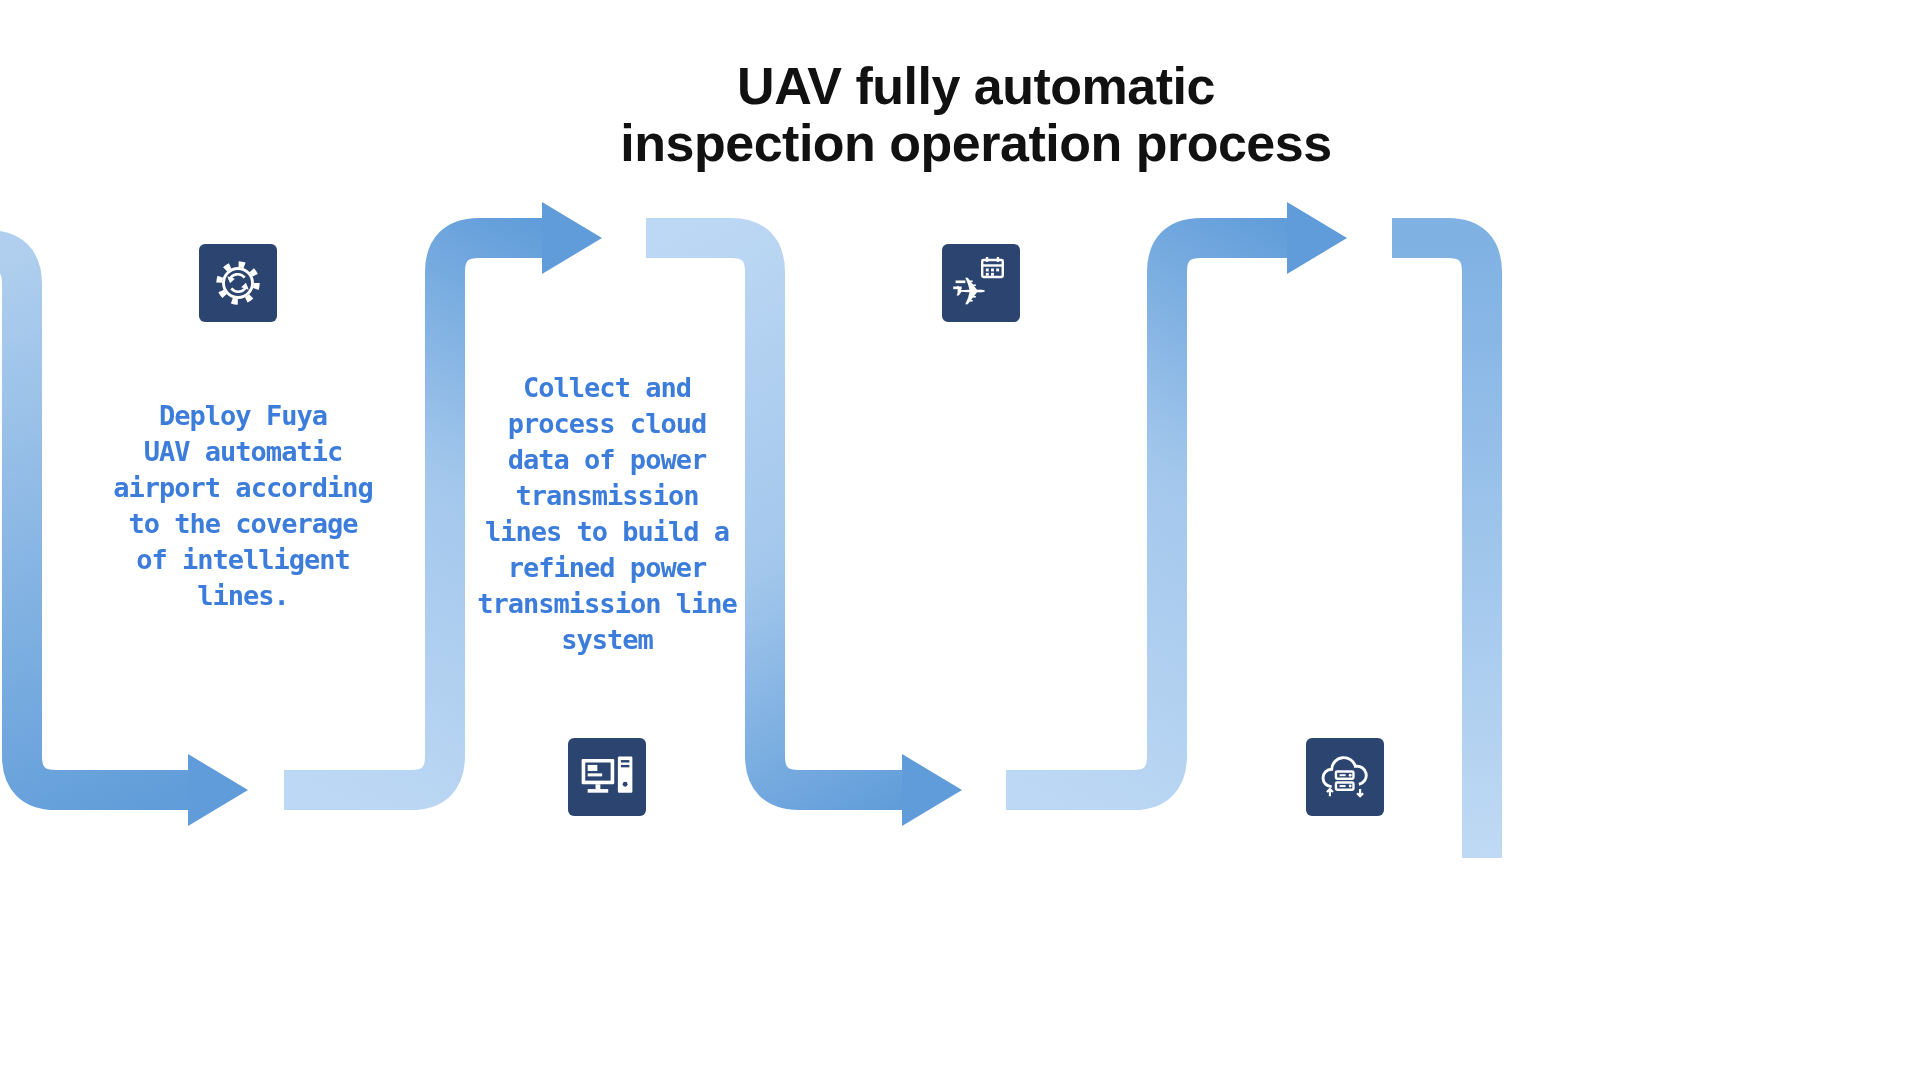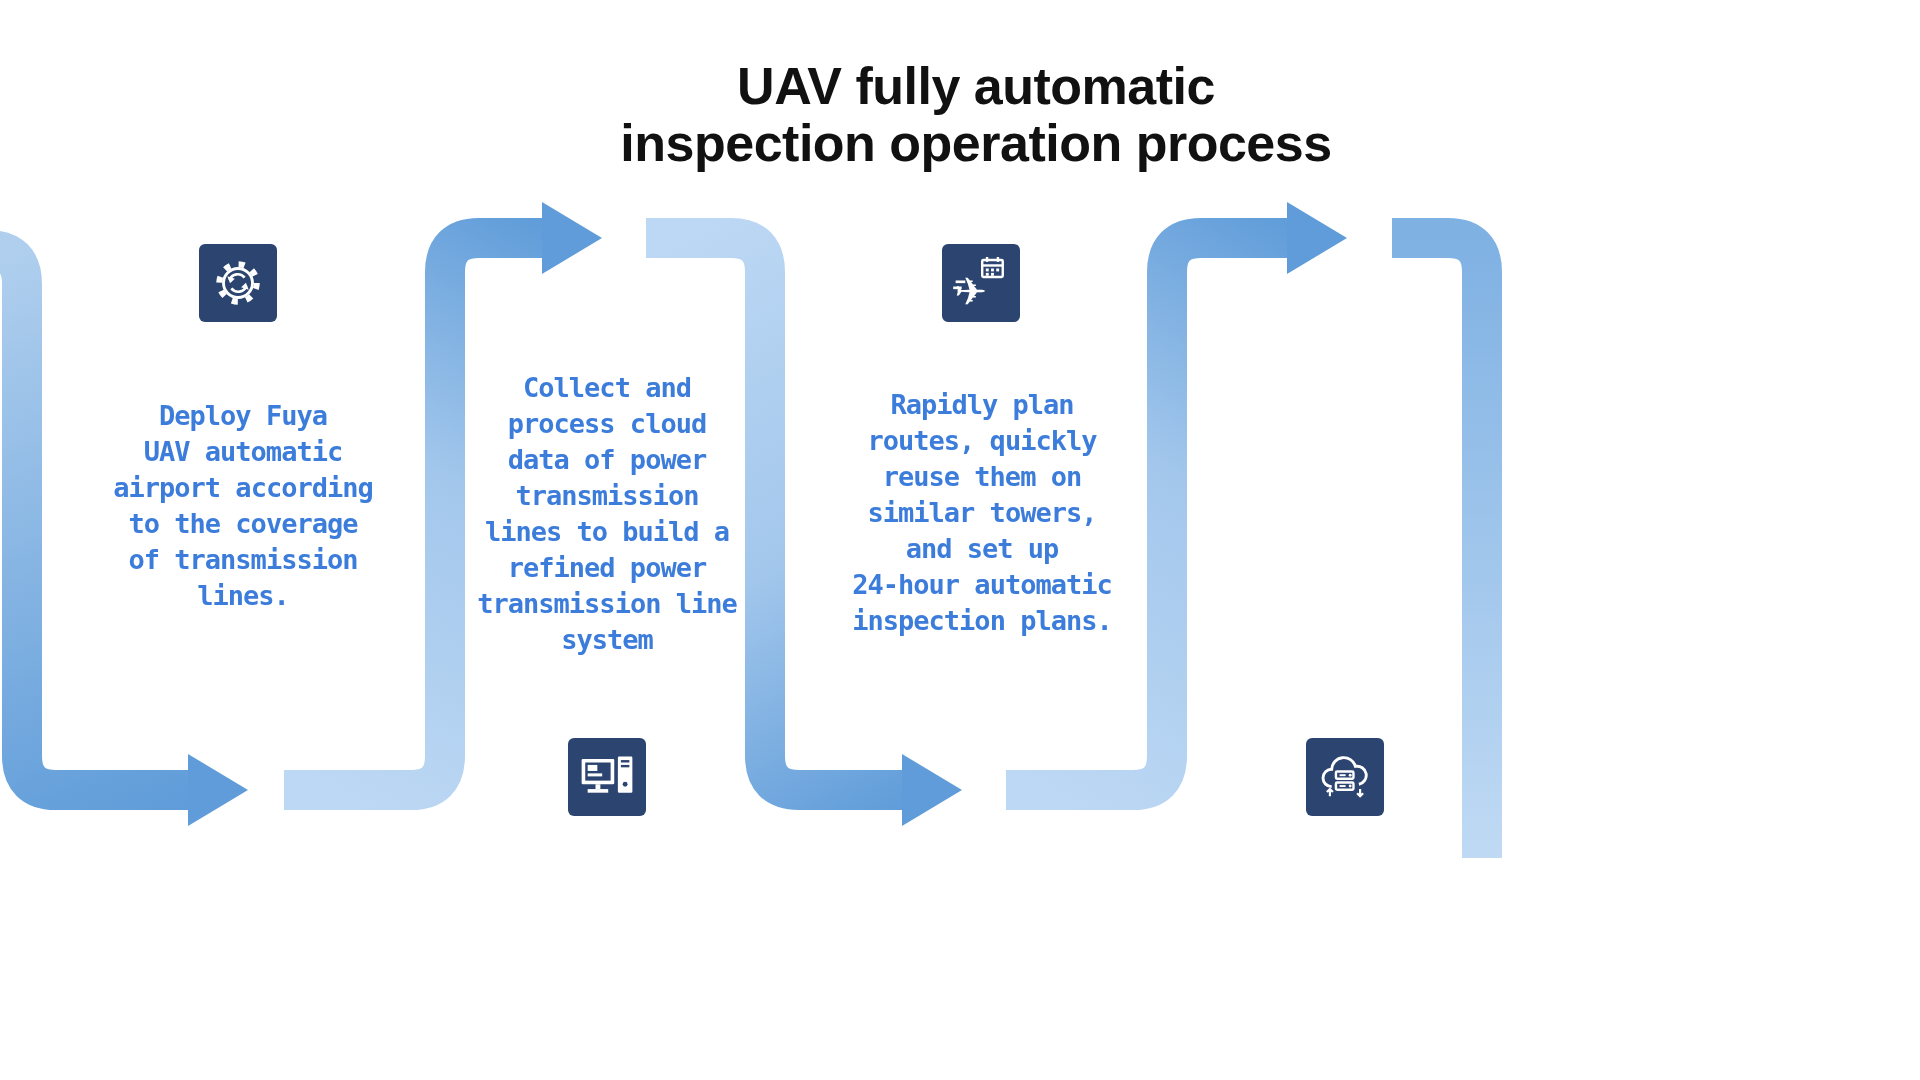--- a/index.html
+++ b/index.html
@@ -82,21 +82,21 @@
       <path d="M29.5 19.5 A7.3 7.3 0 0 0 17 21.5" fill="none" stroke="#fff" stroke-width="2.2"></path>
       <polygon points="15.2,18.5 17.4,24.2 21.4,20.4" fill="#fff"></polygon>
       <path d="M18.5 28.5 A7.3 7.3 0 0 0 31 26.5" fill="none" stroke="#fff" stroke-width="2.2"></path>
       <polygon points="32.8,29.5 30.6,23.8 26.6,27.6" fill="#fff"></polygon>
     </svg>
   </div>
   <div class="step-text" style="left:83px;top:398px;width:320px;">Deploy Fuya
 UAV automatic
 airport according
 to the coverage
-of transmission
+of intelligent
 lines.</div>
 
   <div class="step-text" style="left:447px;top:370px;width:320px;">Collect and
 process cloud
 data of power
 transmission
 lines to build a
 refined power
 transmission line
 system</div>
@@ -124,27 +124,20 @@
       <rect x="28" y="12" width="2.4" height="2.4" fill="#fff"></rect>
       <rect x="32.3" y="12" width="2.4" height="2.4" fill="#fff"></rect>
       <rect x="36.6" y="12" width="2.4" height="2.4" fill="#fff"></rect>
       <rect x="28" y="15.6" width="2.4" height="2.4" fill="#fff"></rect>
       <rect x="32.3" y="15.6" width="2.4" height="2.4" fill="#fff"></rect>
       <line x1="3" y1="23" x2="11" y2="23" stroke="#fff" stroke-width="2.2"></line>
       <line x1="1" y1="28" x2="8" y2="28" stroke="#fff" stroke-width="2.2"></line>
       <text x="2" y="42" font-size="32" fill="#fff" font-family="DejaVu Sans, sans-serif">✈</text>
     </svg>
   </div>
-  <div class="step-text" style="left:812px;top:387px;width:340px;">Rapidly plan
-routes, quickly
-reuse them on
-similar towers,
-and set up
-24-hour automatic
-inspection plans.</div>
 
   <div class="icon-box" style="left:1306px;top:738px;">
     <svg viewBox="0 0 48 48" width="58" height="58">
       <path d="M13 32 a7.2 7.2 0 0 1 0-14.4 a10 10 0 0 1 19.6-2.4 A7.5 7.5 0 0 1 35.5 30" fill="none" stroke="#fff" stroke-width="2.4"></path>
       <rect x="16.5" y="19.5" width="14.5" height="6" rx="1" fill="none" stroke="#fff" stroke-width="2"></rect>
       <rect x="16.5" y="28.5" width="14.5" height="6" rx="1" fill="none" stroke="#fff" stroke-width="2"></rect>
       <line x1="19.5" y1="22.5" x2="24.5" y2="22.5" stroke="#fff" stroke-width="1.6"></line>
       <circle cx="28.3" cy="22.5" r="1.2" fill="#fff"></circle>
       <line x1="19.5" y1="31.5" x2="24.5" y2="31.5" stroke="#fff" stroke-width="1.6"></line>
       <circle cx="28.3" cy="31.5" r="1.2" fill="#fff"></circle>

